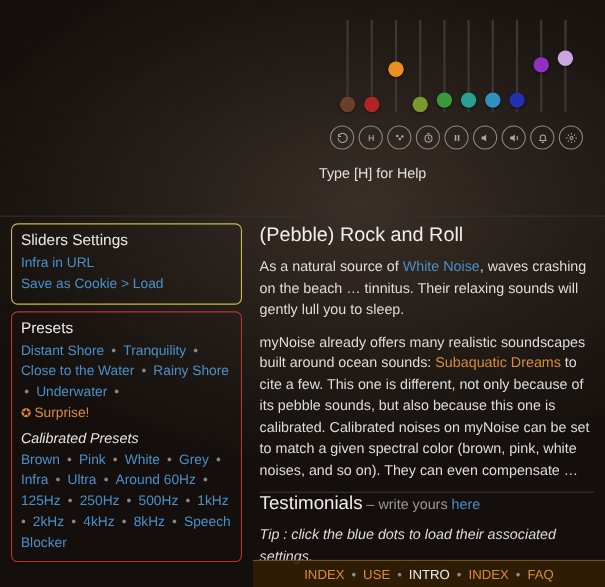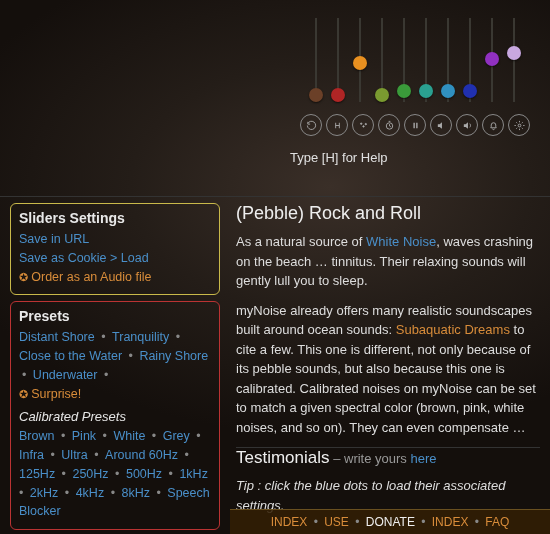--- a/index.html
+++ b/index.html
@@ -11,21 +11,21 @@
 .track{position:absolute;left:7px;top:0;width:2px;height:84px;background:#3a3832}
 .knob{position:absolute;left:1px;width:14px;height:14px;border-radius:50%;box-shadow:0 1px 2px rgba(0,0,0,.6)}
 .controls{display:flex;gap:4px;justify-content:center;margin-top:6px}
 .ctrl{width:22px;height:22px;border-radius:50%;border:1.5px solid #888;display:flex;align-items:center;justify-content:center;color:#aaa;font-size:10px;cursor:pointer}
 .ctrl svg{width:11px;height:11px;stroke:#aaa;stroke-width:2;fill:none}
 .help{margin-top:14px;color:#e0e0e0;font-size:13px}
 .content{position:absolute;top:196px;left:0;right:0;display:flex;gap:10px;padding:0 10px;border-top:1px solid #333;padding-top:6px}
 .left{width:210px;flex-shrink:0}
 .right{flex:1;min-width:0;overflow:hidden;padding-left:6px}
 .panel{border-radius:6px;padding:6px 8px 8px;margin-bottom:6px}
-.panel h3{color:#e8e8e8;font-weight:700;font-size:14px;margin-bottom:4px}
+.panel h3{color:#e8e8e8;font-weight:400;font-size:14px;margin-bottom:4px}
 .p-yellow{border:1px solid #c9b94a}
 .p-red{border:1px solid #b33}
 .lk{color:#4a8fc9;cursor:pointer}
 .line{line-height:1.5}
 .left .line{font-size:12.5px}
 .calprs{color:#e5e5e5;font-style:italic;margin:6px 0 3px}
 .fav{color:#d88c3a;font-size:11px}
 h2{color:#eee;font-weight:400;font-size:18px;margin-bottom:8px}
 .right p{line-height:1.5;margin-bottom:10px;color:#ddd;white-space:normal}
 .sep{color:#888;margin:0 3px}
@@ -136,23 +136,22 @@
         </svg>
       </div>
   </div>
   <div class="help">Type [H] for Help</div>
 </div>
 
 <div class="content">
   <div class="left">
     <div class="panel p-yellow">
       <h3>Sliders Settings</h3>
-      <div class="line"><span class="lk">Save in URL</span></div>
+      <div class="line"><span class="lk">Infra in URL</span></div>
       <div class="line"><span class="lk">Save as Cookie &gt; Load</span></div>
-      <div class="line"><span class="fav">✪ </span><span class="lk" style="color:#d88c3a">Order as an Audio file</span></div>
     </div>
 
     <div class="panel p-red">
       <h3>Presets</h3>
       <div class="line" id="presets-row"><span class="lk">Distant Shore</span><span class="sep"> • </span><span class="lk">Tranquility</span><span class="sep"> • </span><span class="lk">Close to the Water</span><span class="sep"> • </span><span class="lk">Rainy Shore</span><span class="sep"> • </span><span class="lk">Underwater</span><span class="sep"> • </span></div>
       <div class="line"><span class="fav">✪ </span><span class="lk" style="color:#d88c3a">Surprise!</span></div>
       <div class="calprs">Calibrated Presets</div>
       <div class="line" id="cal-row"><span class="lk">Brown</span><span class="sep"> • </span><span class="lk">Pink</span><span class="sep"> • </span><span class="lk">White</span><span class="sep"> • </span><span class="lk">Grey</span><span class="sep"> • </span><span class="lk">Infra</span><span class="sep"> • </span><span class="lk">Ultra</span><span class="sep"> • </span><span class="lk">Around 60Hz</span><span class="sep"> • </span><span class="lk">125Hz</span><span class="sep"> • </span><span class="lk">250Hz</span><span class="sep"> • </span><span class="lk">500Hz</span><span class="sep"> • </span><span class="lk">1kHz</span><span class="sep"> • </span><span class="lk">2kHz</span><span class="sep"> • </span><span class="lk">4kHz</span><span class="sep"> • </span><span class="lk">8kHz</span><span class="sep"> • </span><span class="lk">Speech Blocker</span></div>
     </div>
 
@@ -165,13 +164,13 @@
 
     <div class="test">
       <h3>Testimonials</h3><span class="sub"><span> – write yours </span><span class="lk">here</span></span>
       <p class="tip">Tip : click the blue dots to load their associated settings.</p>
       
       
     </div>
   </div>
 </div>
 
-<div class="footer" id="footer"><span class="lk">INDEX</span><span class="sep"> • </span><span class="lk">USE</span><span class="sep"> • </span><span class="cur">DONATE</span><span class="sep"> • </span><span class="lk">INDEX</span><span class="sep"> • </span><span class="lk">FAQ</span></div>
+<div class="footer" id="footer"><span class="lk">INDEX</span><span class="sep"> • </span><span class="lk">USE</span><span class="sep"> • </span><span class="cur">INTRO</span><span class="sep"> • </span><span class="lk">INDEX</span><span class="sep"> • </span><span class="lk">FAQ</span></div>
 
 </body></html>

